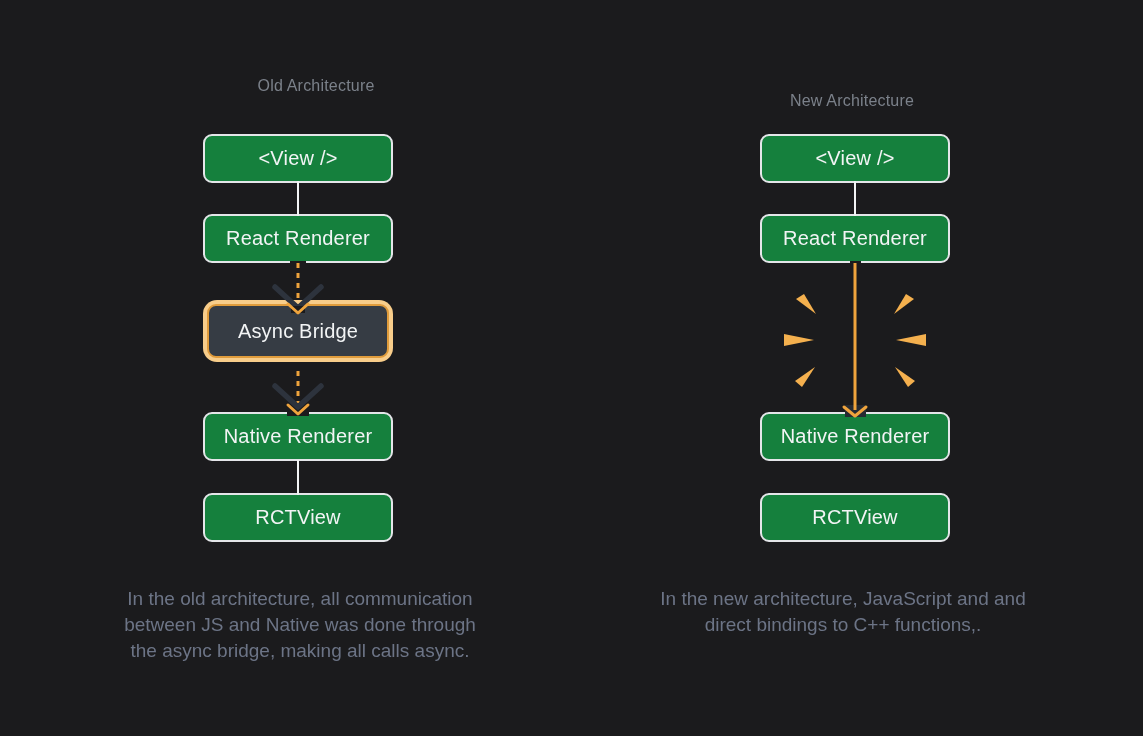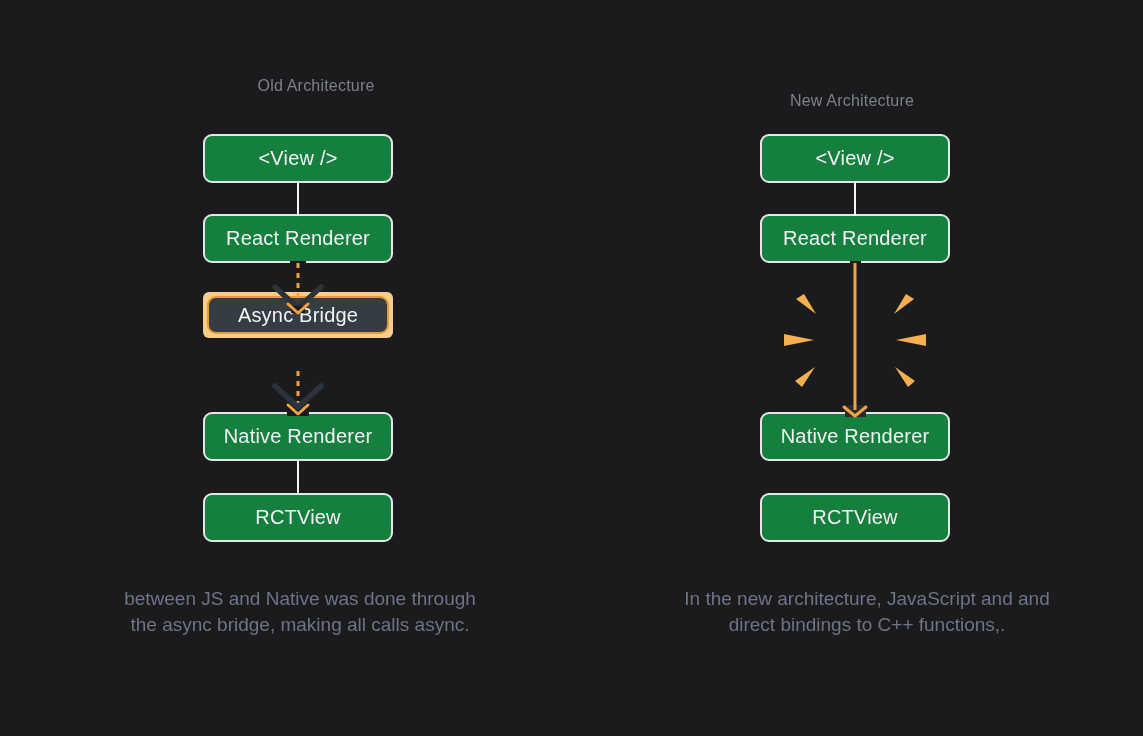--- a/index.html
+++ b/index.html
@@ -37,26 +37,26 @@
     justify-content: center;
     color: #f2f4f5;
     font-size: 20px;
     letter-spacing: 0.2px;
     z-index: 2;
     white-space: nowrap;
   }
   .bridge-outer {
     position: absolute;
     left: 203px;
-    top: 292px;
+    top: 300px;
     width: 190px;
-    height: 46px;
+    height: 62px;
     box-sizing: border-box;
     background: #f8cd8a;
-    border-radius: 6px;
+    border-radius: 14px;
     padding: 4px;
     z-index: 2;
   }
   .bridge-inner {
     width: 100%;
     height: 100%;
     box-sizing: border-box;
     background: #363c44;
     border: 2px solid #e09c3c;
     border-radius: 9px;
@@ -101,24 +101,25 @@
   </div>
   <div class="node" style="left:203px; top:412px;">Native Renderer</div>
   <div class="node" style="left:203px; top:493px;">RCTView</div>
 
   <div class="node" style="left:760px; top:134px;">&lt;View /&gt;</div>
   <div class="node" style="left:760px; top:214px;">React Renderer</div>
   <div class="node" style="left:760px; top:412px;">Native Renderer</div>
   <div class="node" style="left:760px; top:493px;">RCTView</div>
 
   <div class="caption" style="left:300px; top:586px;">
+    <div>In the old architecture, all communication</div>
     <div>between JS and Native was done through</div>
     <div>the async bridge, making all calls async.</div>
   </div>
-  <div class="caption" style="left:843px; top:586px;margin-left:24px;">
+  <div class="caption" style="left:843px; top:586px;">
     <div>In the new architecture, JavaScript and and</div>
     <div>direct bindings to C++ functions,.</div>
   </div>
 
   <svg class="overlay" width="1143" height="736" viewBox="0 0 1143 736">
 
     <line x1="298" y1="181" x2="298" y2="216" stroke="#f2f4f5" stroke-width="2"></line>
 
     <rect x="290" y="261" width="16" height="5" fill="#1b1b1d"></rect>
     <line x1="298" y1="263" x2="298" y2="303" stroke="#efa43d" stroke-width="3" stroke-dasharray="5 5"></line>

